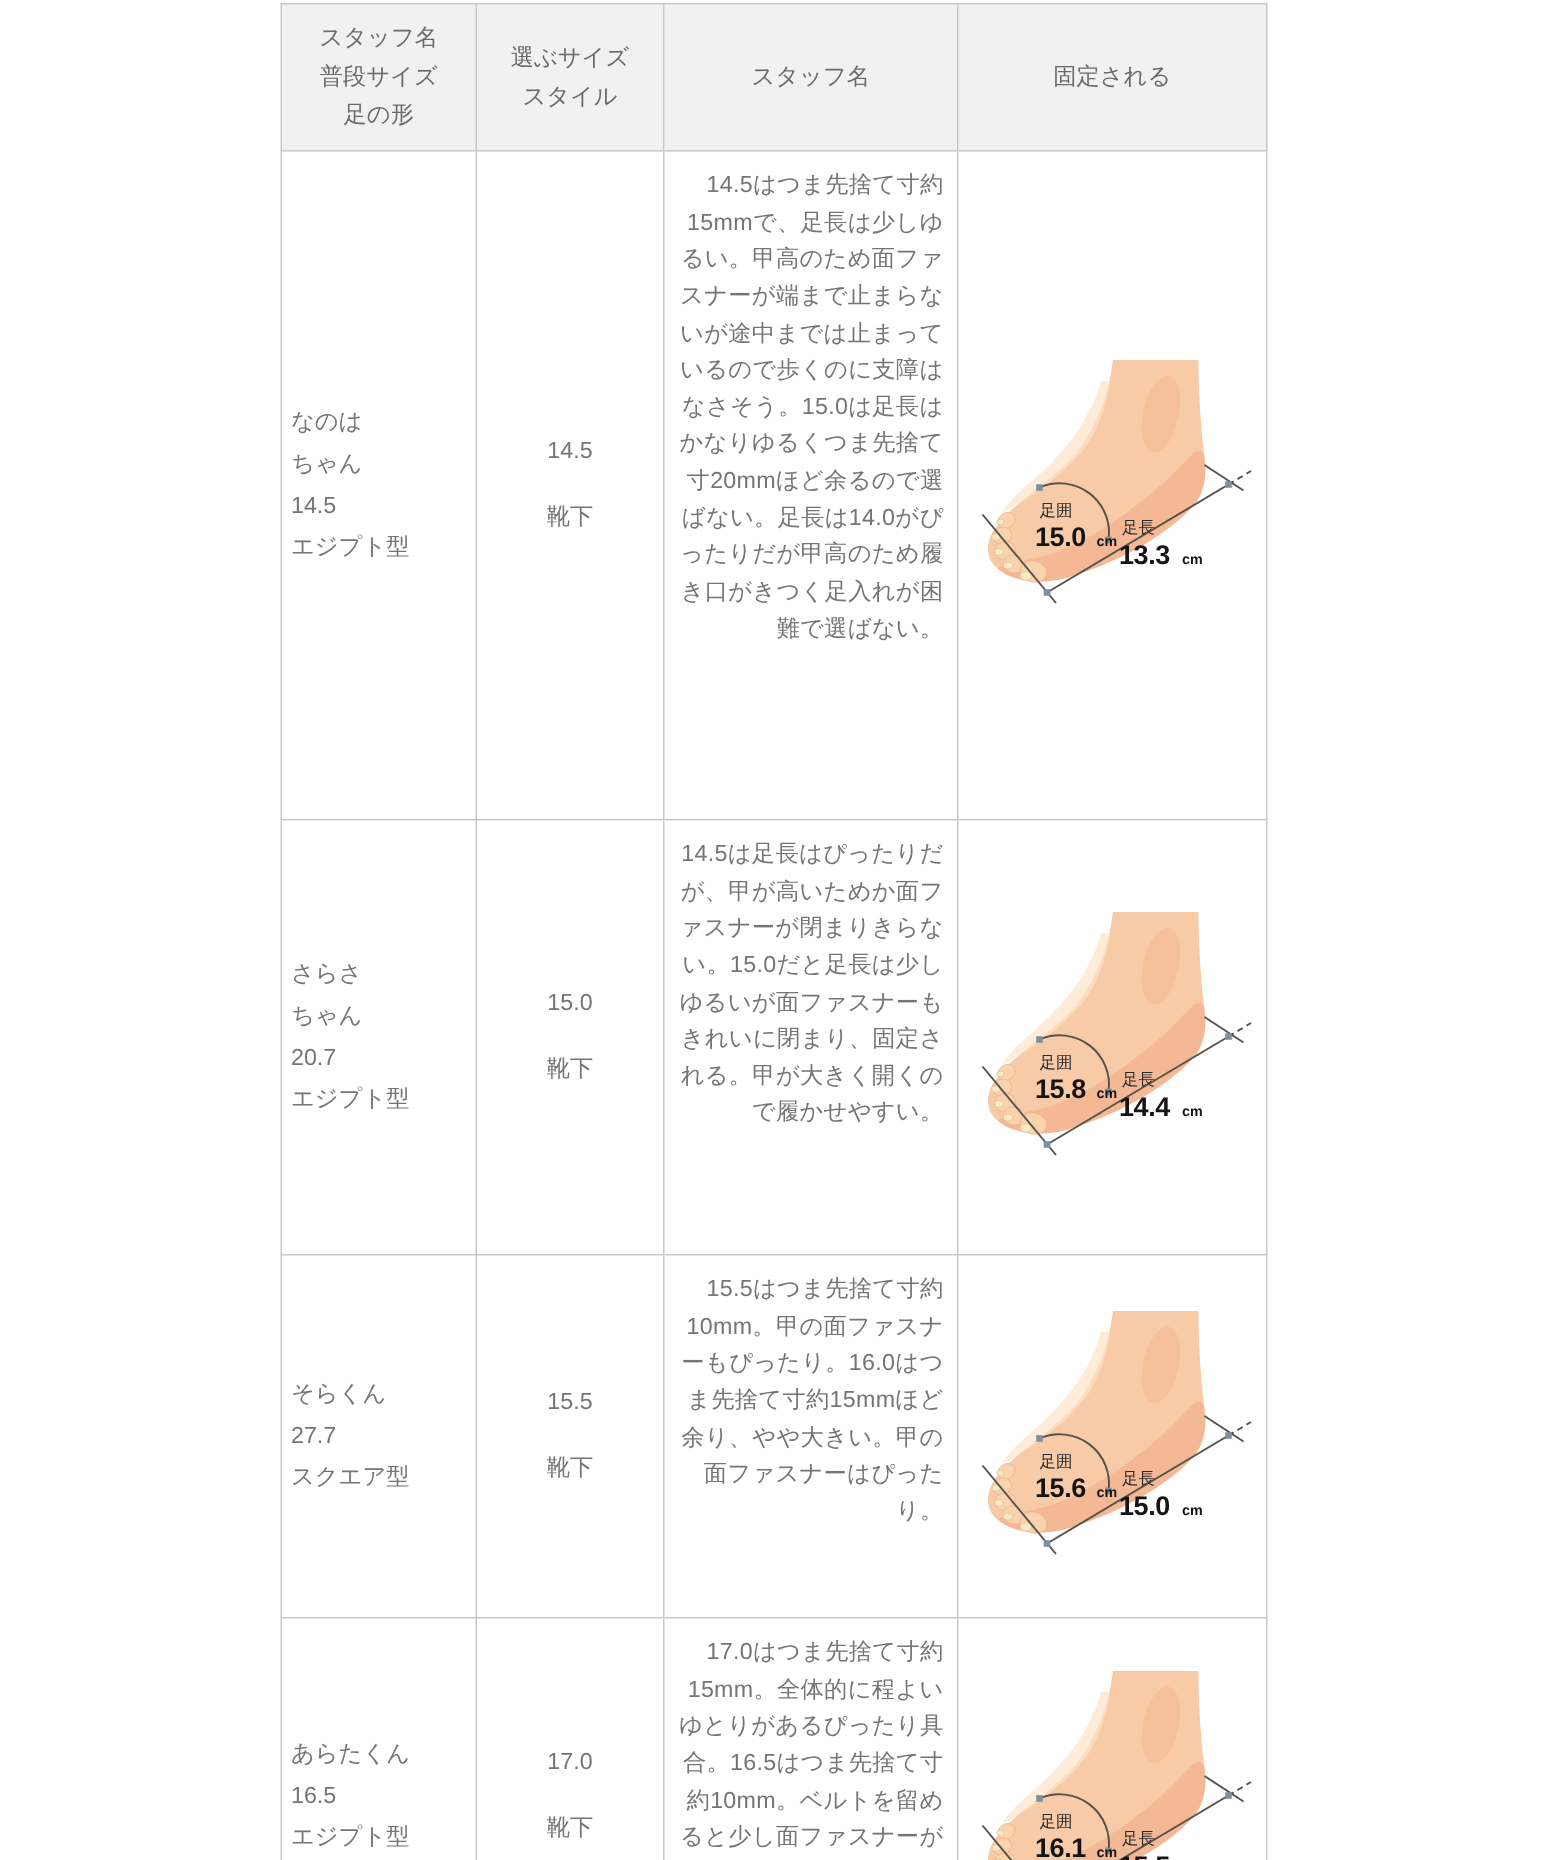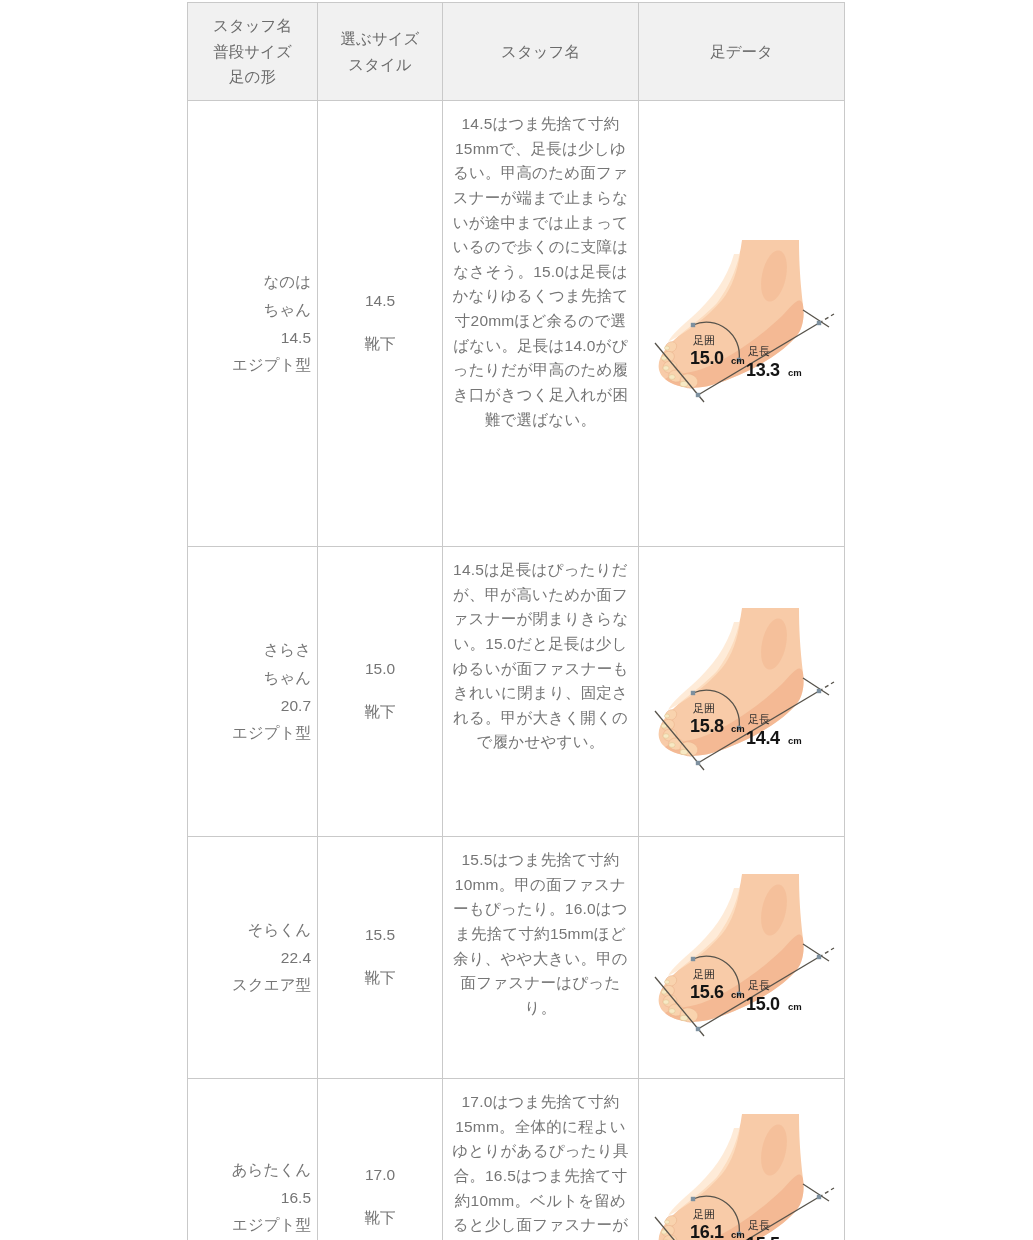--- a/index.html
+++ b/index.html
@@ -26,27 +26,27 @@
     height:93px;
     font-weight:400;
     font-size:15.5px;
     line-height:1.65;
     color:#6b6b6b;
     text-align:center;
     white-space:pre-line;
     padding:2px 4px;
   }
   td.cell-staff{
-    text-align:right;font-size:15.5px;line-height:1.8;
+    text-align:left;font-size:15.5px;line-height:1.8;
     white-space:pre-line;padding:4px 6px;
   }
   td.cell-size{text-align:center;font-size:15.5px;padding:4px 6px;}
   td.cell-size .size-value{margin-bottom:24px;}
   td.cell-comment{
-    vertical-align:top;text-align:center;
+    vertical-align:top;text-align:right;
     font-size:15.5px;line-height:1.59;
     padding:11px 9px 10px 9px;
     letter-spacing:0.2px;
   }
   td.cell-foot{text-align:right;padding:0;}
   td.cell-foot svg{display:block;margin:0 auto;}
   tr.row-1 td{height:424px;}
   tr.row-2 td{height:268px;}
   tr.row-3 td{height:220px;margin-left:17px;}
   tr.row-4 td{height:216px;}
@@ -111,21 +111,21 @@
         <col class="c-foot">
     </colgroup>
     <thead>
       <tr>
         <th>スタッフ名
 普段サイズ
 足の形</th>
         <th>選ぶサイズ
 スタイル</th>
         <th>スタッフ名</th>
-        <th>足データ</th>
+        <th>固定される</th>
       </tr>
     </thead>
     <tbody>
 
       <tr class="row-1">
         <td class="cell-staff">なのは
 ちゃん
 14.5
 エジプト型</td>
         <td class="cell-size">
@@ -164,21 +164,21 @@
             <text class="dim-unit" x="89" y="150">cm</text>
             <text class="dim-label" x="106" y="141">足長</text>
             <text class="dim-value" x="104" y="162">14.4</text>
             <text class="dim-unit" x="146" y="162">cm</text>
           </svg>
         </td>
       </tr>
 
       <tr class="row-3">
         <td class="cell-staff">そらくん
-22.4
+27.7
 スクエア型</td>
         <td class="cell-size">
           <div class="size-value">15.5</div>
           <div class="size-style">靴下</div>
         </td>
         <td class="cell-comment">15.5はつま先捨て寸約10mm。甲の面ファスナーもぴったり。16.0はつま先捨て寸約15mmほど余り、やや大きい。甲の面ファスナーはぴったり。</td>
         <td class="cell-foot">
           <svg width="200" height="220" viewBox="0 0 200 220">
             <use href="#foot-art"></use>
             <text class="dim-label" x="51" y="130">足囲</text>

